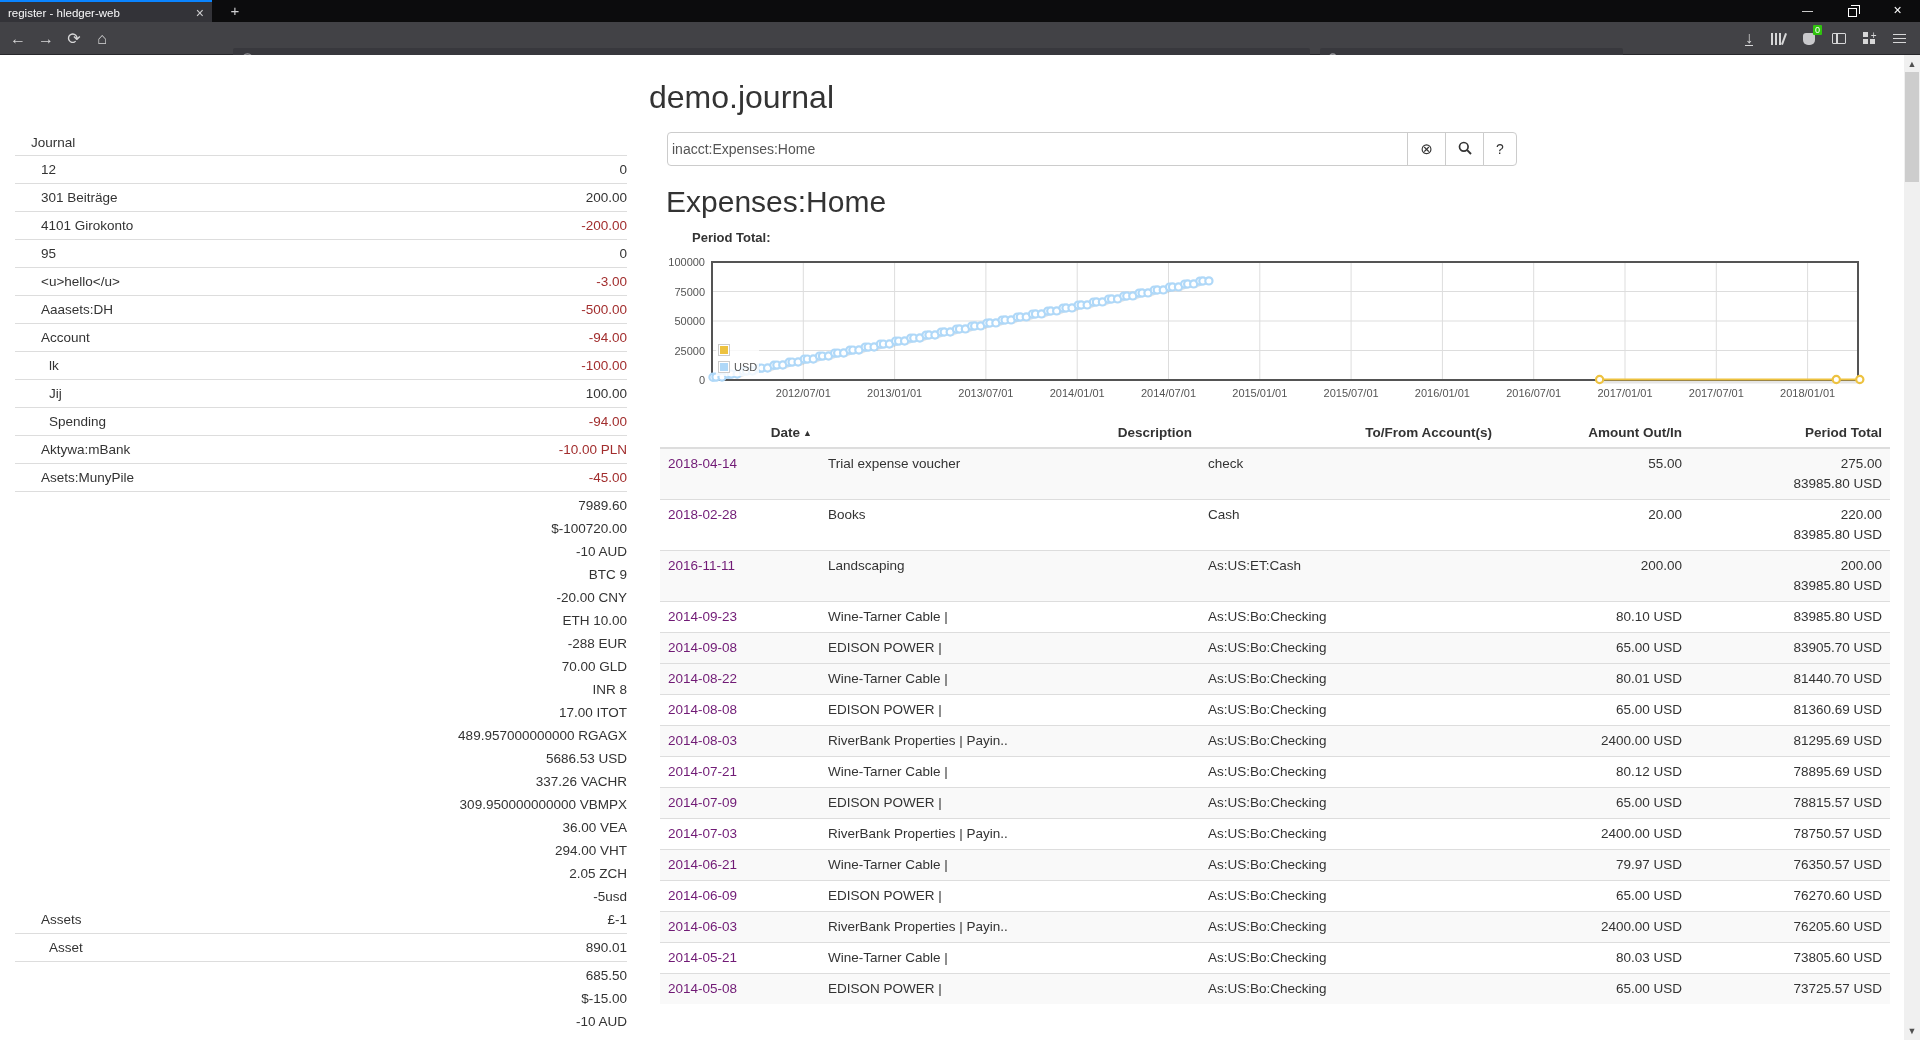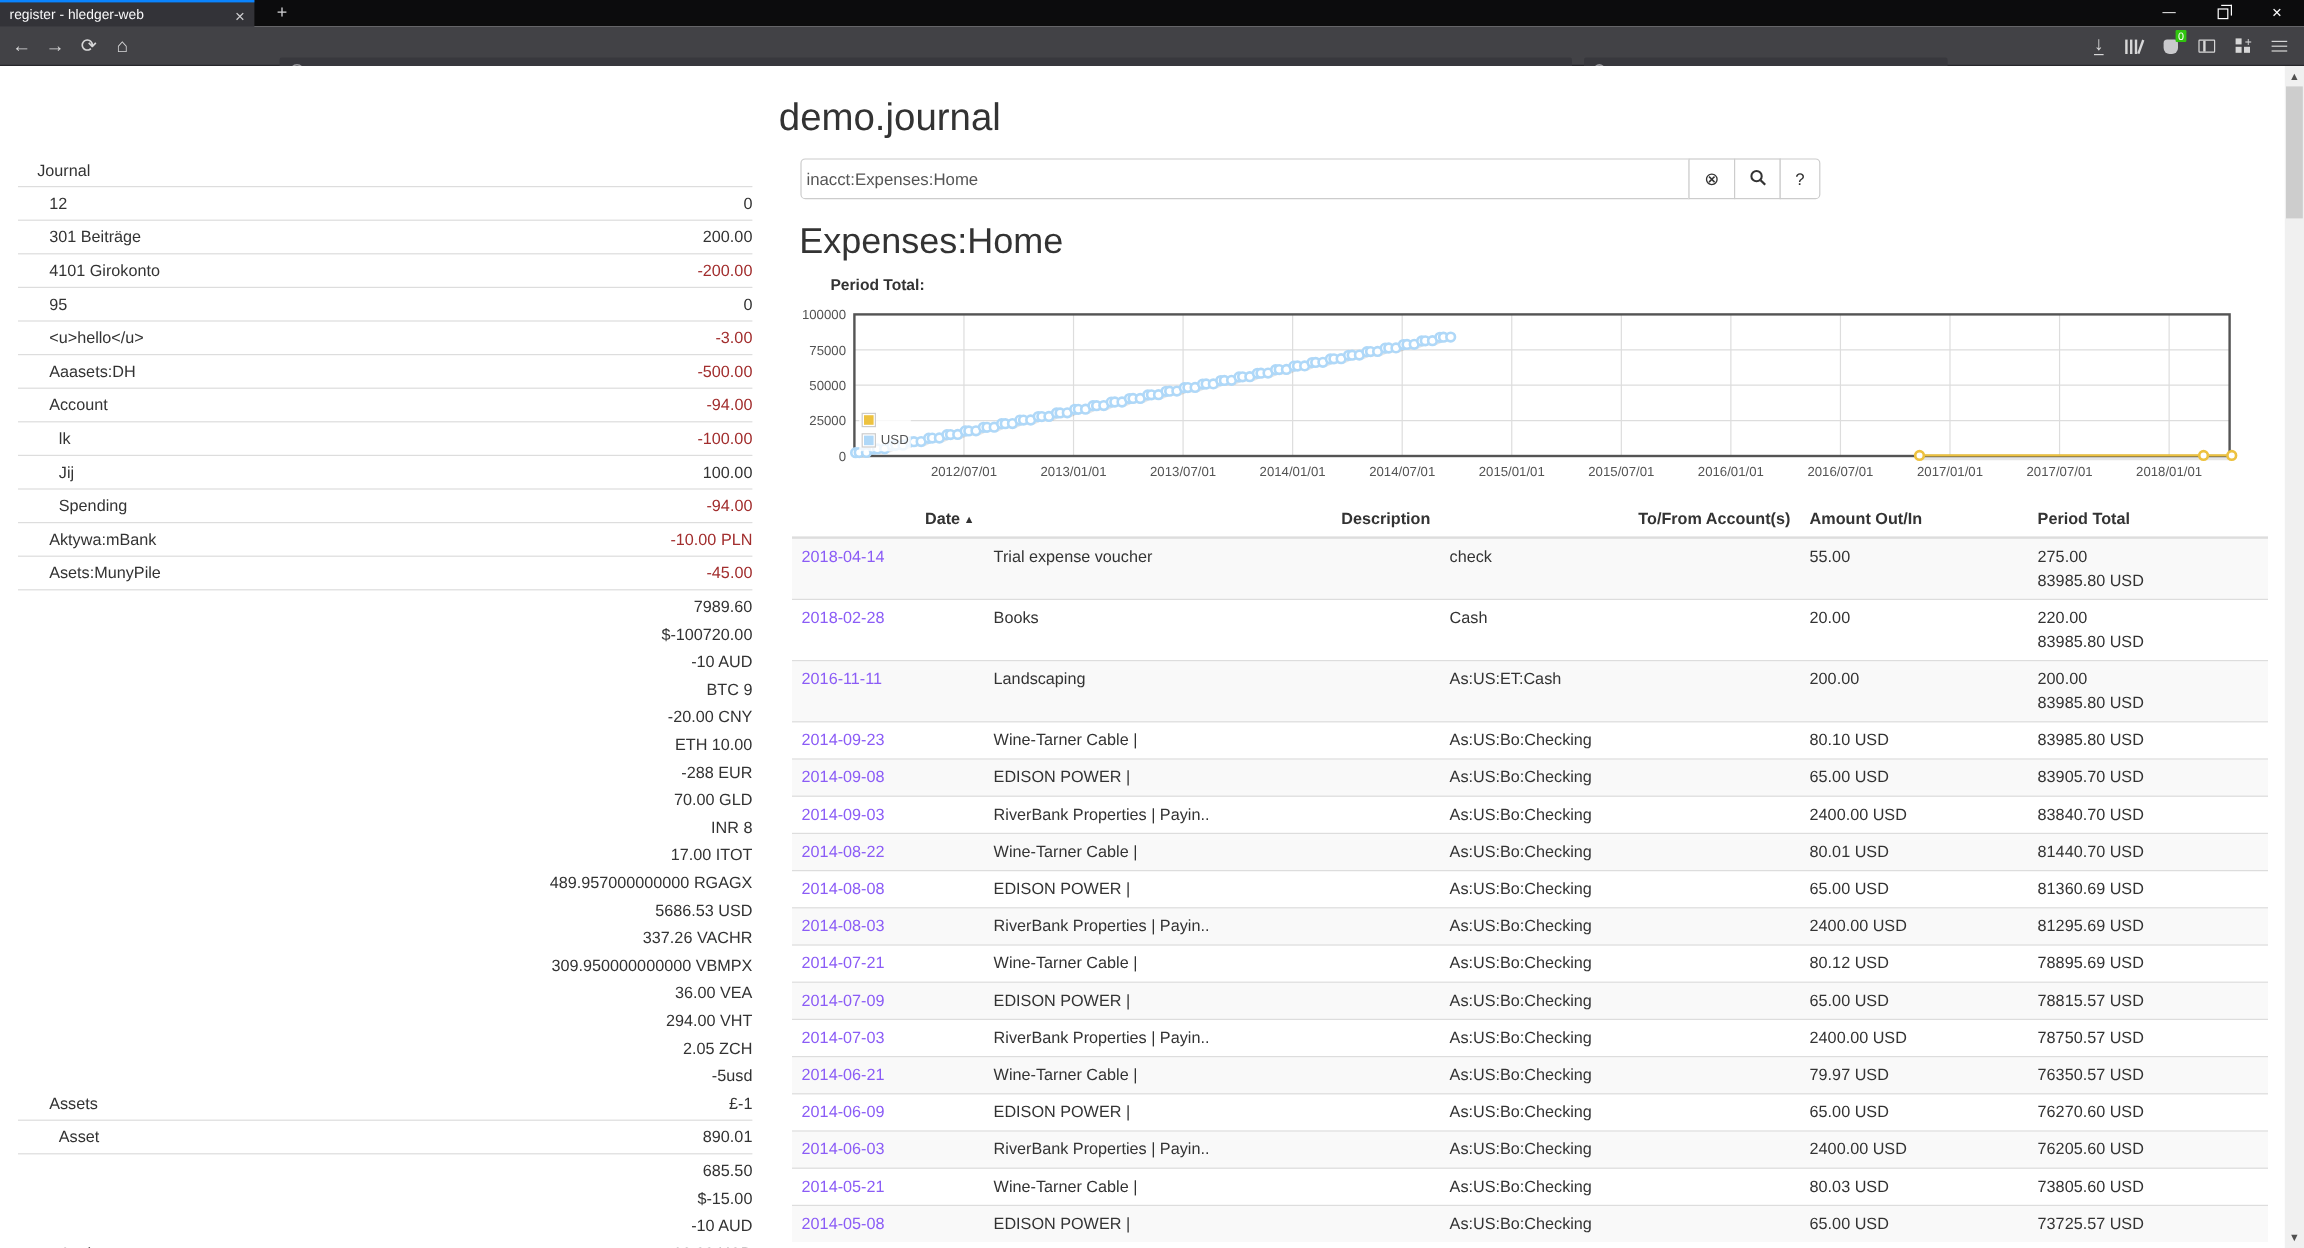--- a/index.html
+++ b/index.html
@@ -91,23 +91,23 @@
   .chart-wrap { position:absolute; left:640px; top:195px; width:1260px; height:155px; }
   .chart-legend { position:absolute; left:76px; top:90px; background:rgba(255,255,255,0.8); padding:1px 2px; }
   .legend-row { display:flex; align-items:center; height:17px; font-size:11px; color:#545454; }
   .legend-box { width:12px; height:12px; border:1px solid #ccc; background:#fff; margin-right:4px; display:flex; }
   .legend-box i { flex:1; margin:1px; }
 
   
   .register-table { position:absolute; left:660px; top:363px; width:1230px; border-collapse:collapse; font-size:13.5px; color:#333; }
   .register-table th { text-align:right; font-weight:bold; padding:7px 8px; border-bottom:2px solid #ddd; white-space:nowrap; }
   .register-table td { padding:5px 8px; border-top:1px solid #ddd; vertical-align:top; line-height:20px; white-space:nowrap; }
-  .register-table th.num, .register-table td.num { text-align:left;margin-top:34px; }
+  .register-table th.num, .register-table td.num { text-align:right;margin-top:34px; }
   .register-table tr.odd { background:#f9f9f9; }
-  .register-table a.datelink { color:#8b5cf6; text-decoration:none; }
+  .register-table a.datelink { color:#701a75; text-decoration:none; }
   .sort-caret { font-size:9px; position:relative; top:-1px; margin-left:3px; }
 </style>
 </head>
 <body>
 
 <div class="titlebar">
   <div class="tab">
     <span class="tab-title">register - hledger-web</span>
     <span class="tab-close">×</span>
   </div>
@@ -541,29 +541,20 @@
         </tr>
         <tr class="odd">
           <td><a href="#" class="datelink">2014-09-08</a></td>
           <td>EDISON POWER |</td>
           <td>As:US:Bo:Checking</td>
           <td class="num">65.00 USD</td>
           <td class="num">
             <div>83905.70 USD</div>
           </td>
         </tr>
-        <tr>
-          <td><a href="#" class="datelink">2014-09-03</a></td>
-          <td>RiverBank Properties | Payin..</td>
-          <td>As:US:Bo:Checking</td>
-          <td class="num">2400.00 USD</td>
-          <td class="num">
-            <div>83840.70 USD</div>
-          </td>
-        </tr>
         <tr class="odd">
           <td><a href="#" class="datelink">2014-08-22</a></td>
           <td>Wine-Tarner Cable |</td>
           <td>As:US:Bo:Checking</td>
           <td class="num">80.01 USD</td>
           <td class="num">
             <div>81440.70 USD</div>
           </td>
         </tr>
         <tr>

